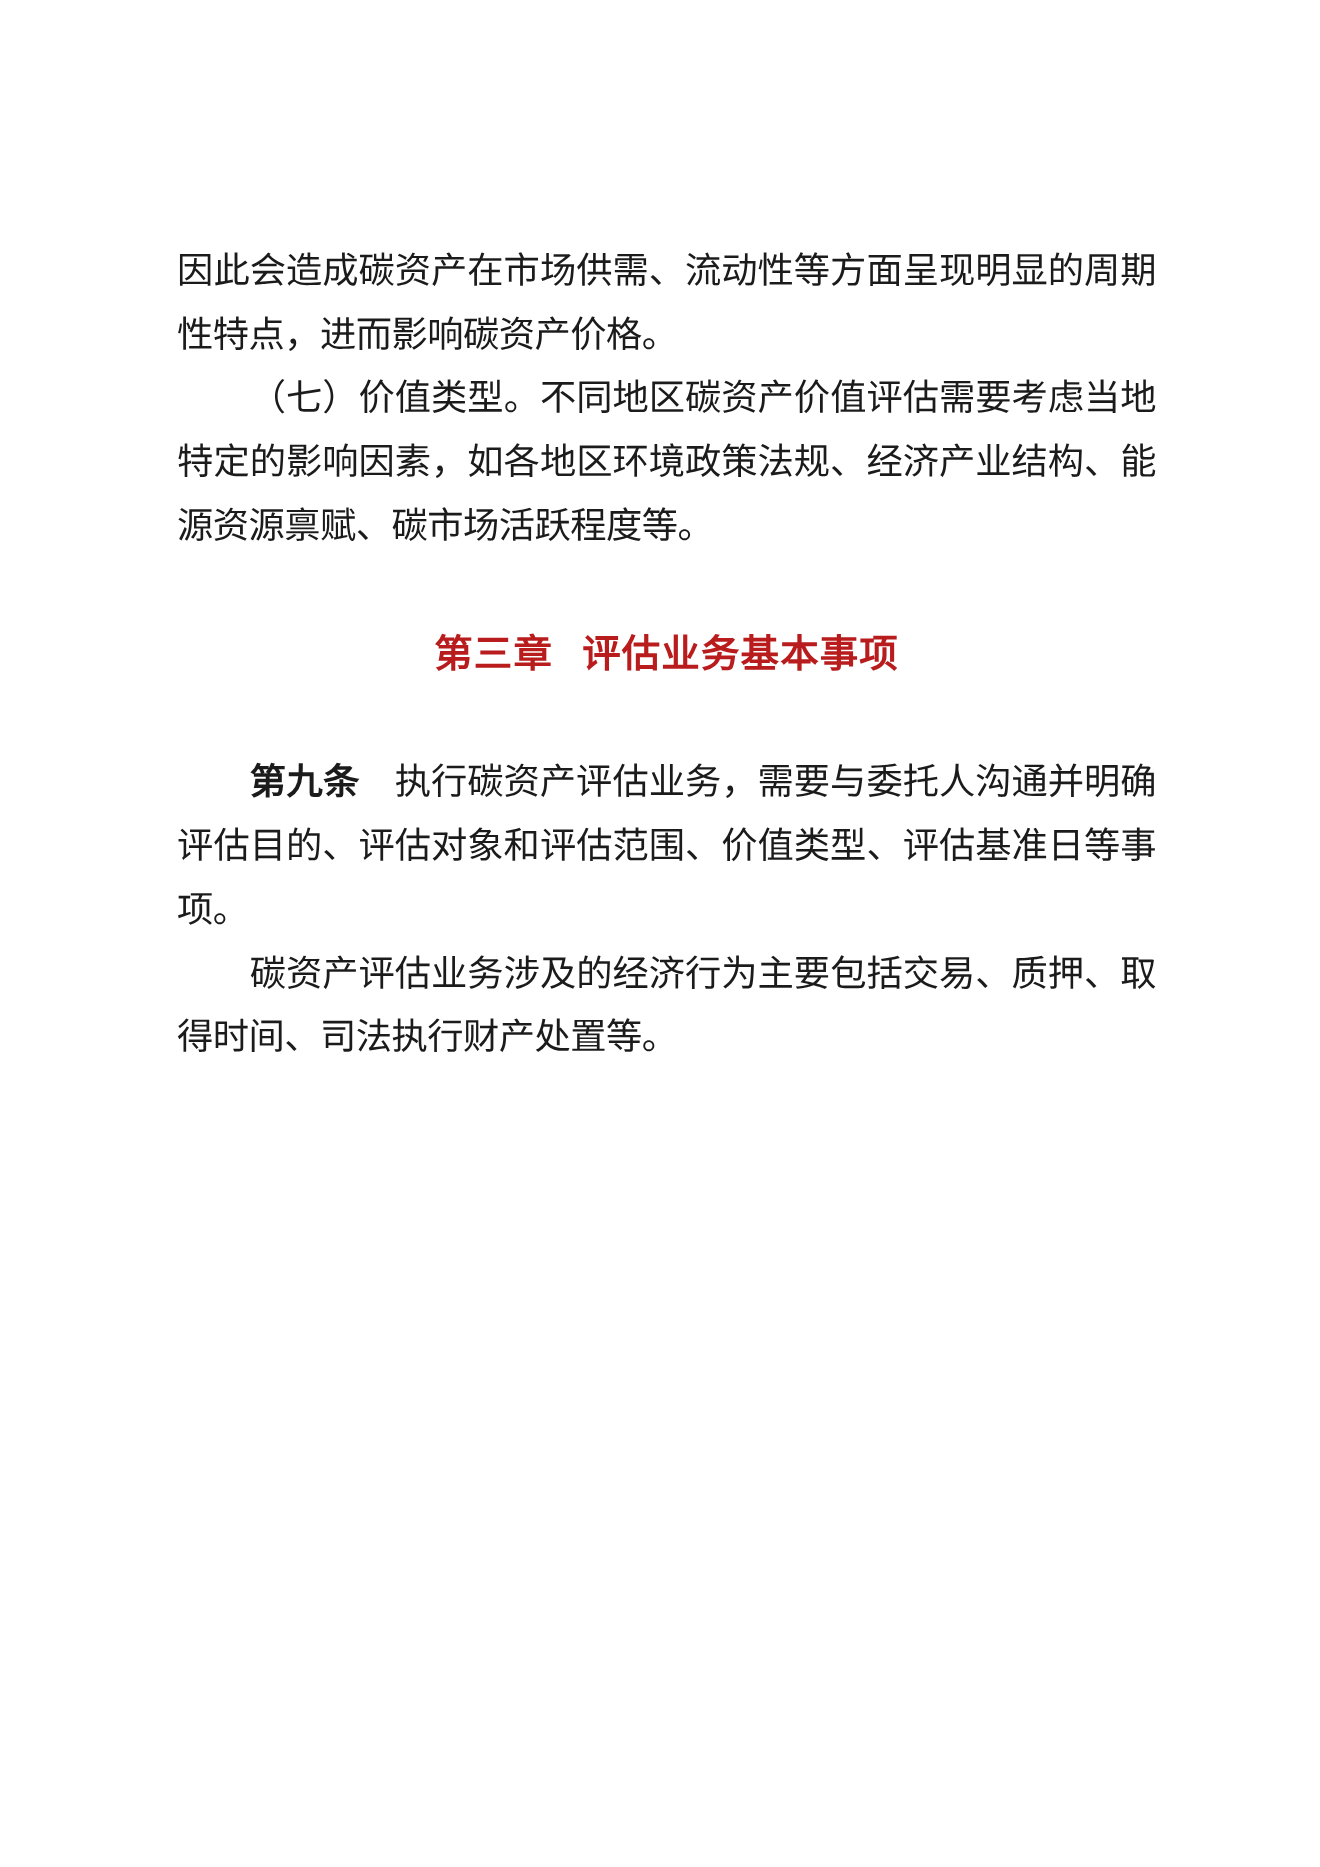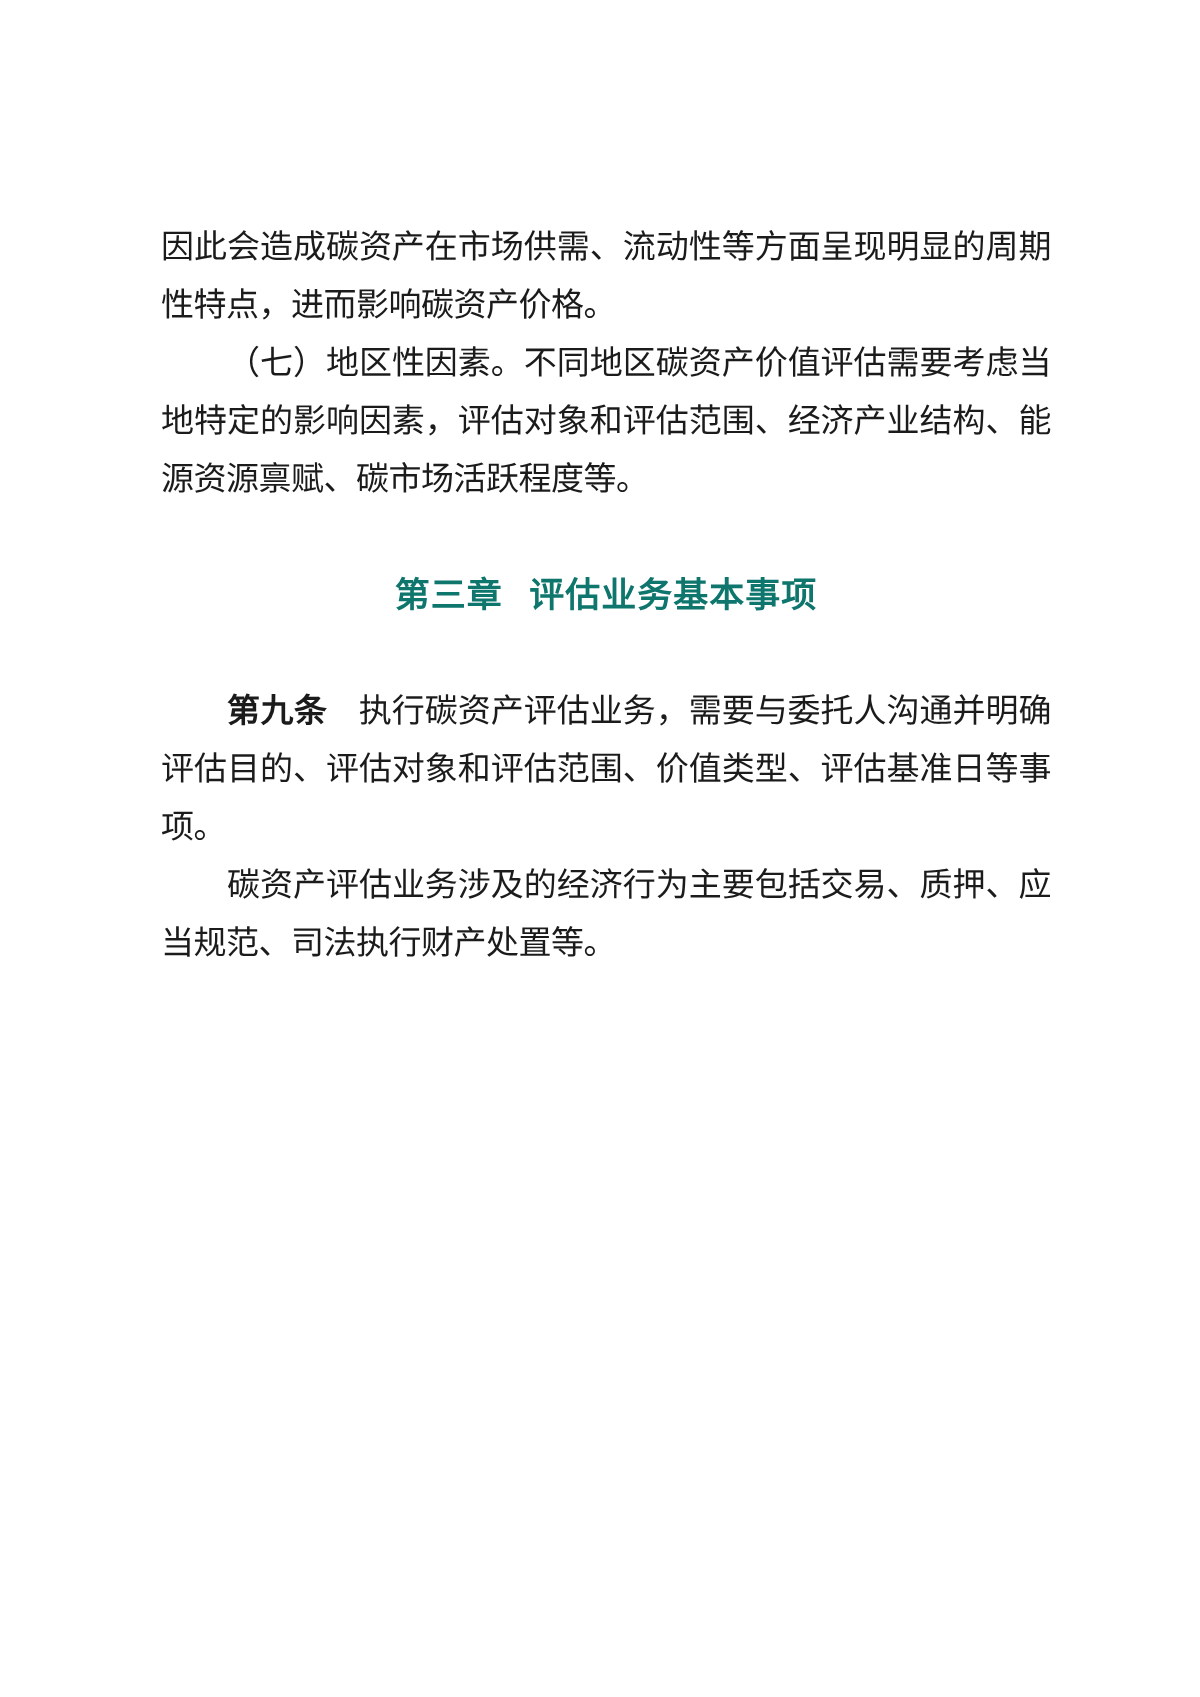--- a/index.html
+++ b/index.html
@@ -42,38 +42,38 @@
   }
   .doc-heading {
     margin: 58px 0;
     font-size: 35px;
     line-height: 58px;
     font-weight: bold;
     text-align: center;
     word-spacing: 0.45em;
     letter-spacing: 1px;
     font-family: "Liberation Sans", "DejaVu Sans", sans-serif;
-    color: #0f766e;
+    color: #b91c1c;
   }
   .page-number {
     position: absolute;
     top: 1506px;
     right: 147px;
     font-size: 30px;
     line-height: 36px;
     letter-spacing: 3px;
     color: #2a2a2a;
     font-family: "Liberation Serif", "DejaVu Serif", serif;
   }
 </style>
 </head>
 <body>
 
 <div class="page">
   <div class="doc-body" id="doc-body">
       <p class="doc-para">因此会造成碳资产在市场供需、流动性等方面呈现明显的周期性特点，进而影响碳资产价格。</p>
-      <p class="doc-para indent">（七）地区性因素。不同地区碳资产价值评估需要考虑当地特定的影响因素，评估对象和评估范围、经济产业结构、能源资源禀赋、碳市场活跃程度等。</p>
+      <p class="doc-para indent">（七）价值类型。不同地区碳资产价值评估需要考虑当地特定的影响因素，如各地区环境政策法规、经济产业结构、能源资源禀赋、碳市场活跃程度等。</p>
       <div class="doc-heading">第三章 评估业务基本事项</div>
       <p class="doc-para indent"><span class="doc-lead">第九条</span><span>执行碳资产评估业务，需要与委托人沟通并明确评估目的、评估对象和评估范围、价值类型、评估基准日等事项。</span></p>
-      <p class="doc-para indent">碳资产评估业务涉及的经济行为主要包括交易、质押、应当规范、司法执行财产处置等。</p>
+      <p class="doc-para indent">碳资产评估业务涉及的经济行为主要包括交易、质押、取得时间、司法执行财产处置等。</p>
     </div>
   <div class="page-number">— 5 —</div>
 </div>
 
 </body></html>

